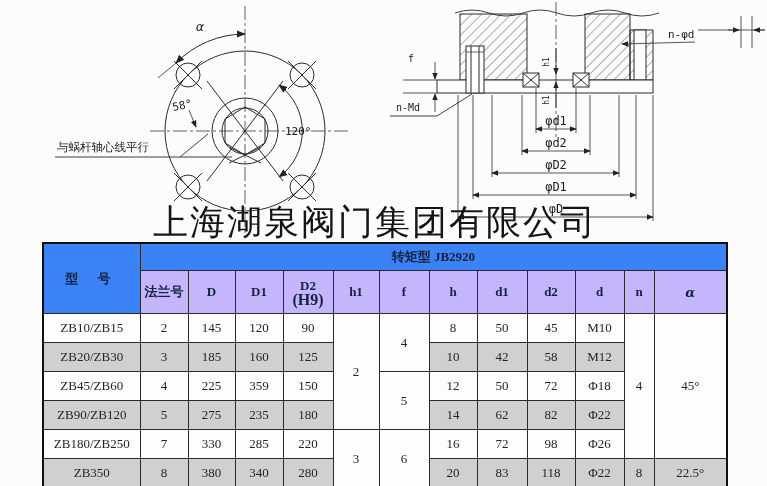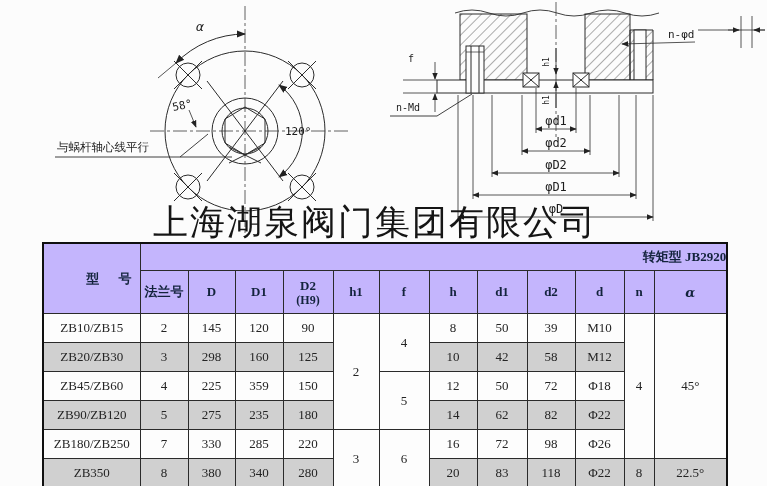--- a/index.html
+++ b/index.html
@@ -17,27 +17,27 @@
   table.spec{
     position:absolute;left:42px;top:242px;width:684px;z-index:3;
     border-collapse:collapse;table-layout:fixed;
     border:2px solid #101010;background:#fdfdfd;
     font-size:13px;
   }
   table.spec th, table.spec td{
     border:1px solid #2a2a2a;text-align:center;vertical-align:middle;
     padding:0;overflow:hidden;
   }
-  tr.hA th{height:26px;background:#c4b5fd;color:#13233c;font-weight:bold;font-size:13px;text-align:right;}
+  tr.hA th{height:26px;background:#3b82f6;color:#13233c;font-weight:bold;font-size:13px;}
   tr.hB th{height:42px;background:#c4b5fd;color:#13233c;font-weight:bold;font-size:13px;}
   th.model-h{background:#cfe9f3;color:#13233c;letter-spacing:8px;font-size:14px;margin-top:24px;}
   tr.body td{height:28px;font-size:13px;color:#242424;}
   tr.gray td{background:#d0d0d0;margin-top:31px;}
   td.wcell{background:#fdfdfd;}
-  th .sub{font-size:12px;line-height:12px;}
+  th .sub{font-size:16px;line-height:12px;}
   th.alpha-h{font-style:italic;font-family:"DejaVu Serif",serif;}
   svg text{font-family:"DejaVu Sans Mono","Liberation Mono",monospace;fill:#1c1c1c;}
 </style>
 </head>
 <body>
 
 <div class="page">
 
   <svg class="drawings" viewBox="0 0 767 242" width="767" height="242">
     <defs>
@@ -218,30 +218,30 @@
       <tr class="body">
         <td>ZB10/ZB15</td>
         <td>2</td>
         <td>145</td>
         <td>120</td>
         <td>90</td>
         <td class="wcell" rowspan="4">2</td>
         <td class="wcell" rowspan="2">4</td>
         <td>8</td>
         <td>50</td>
-        <td>39</td>
+        <td>45</td>
         <td>M10</td>
         <td class="wcell" rowspan="5">4</td>
         <td class="wcell" rowspan="5">45°</td>
       </tr>
 
       <tr class="body gray">
         <td>ZB20/ZB30</td>
         <td>3</td>
-        <td>298</td>
+        <td>185</td>
         <td>160</td>
         <td>125</td>
         <td>10</td>
         <td>42</td>
         <td>58</td>
         <td>M12</td>
       </tr>
 
       <tr class="body">
         <td>ZB45/ZB60</td>

